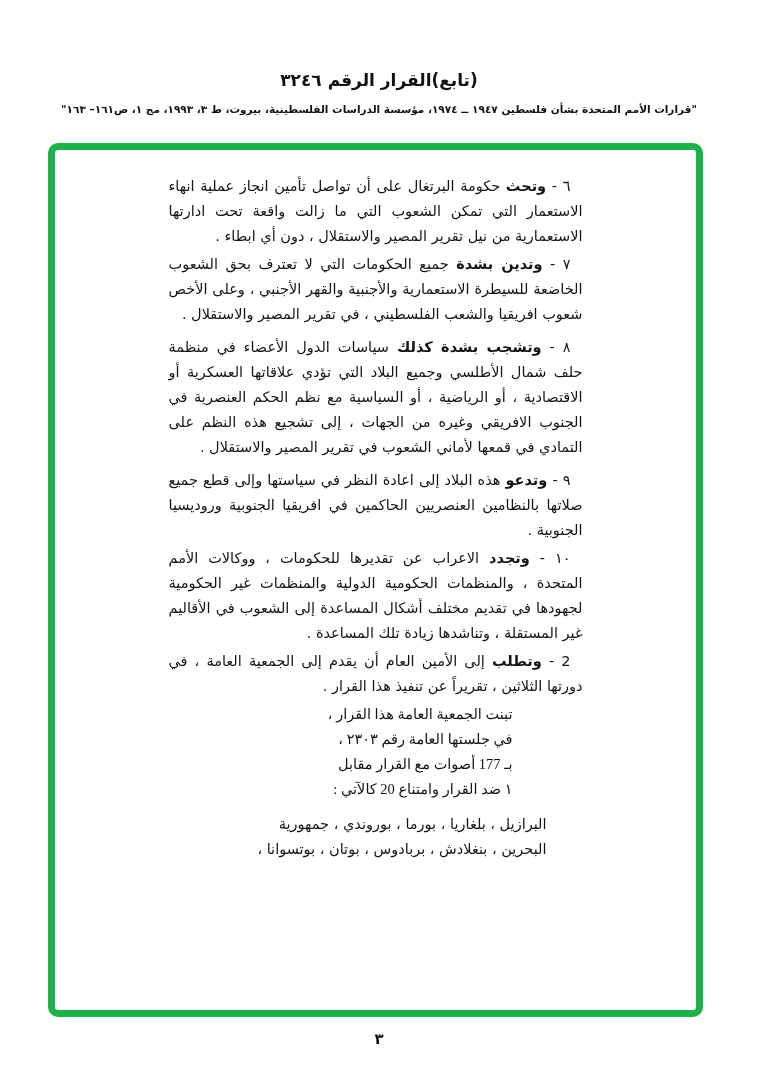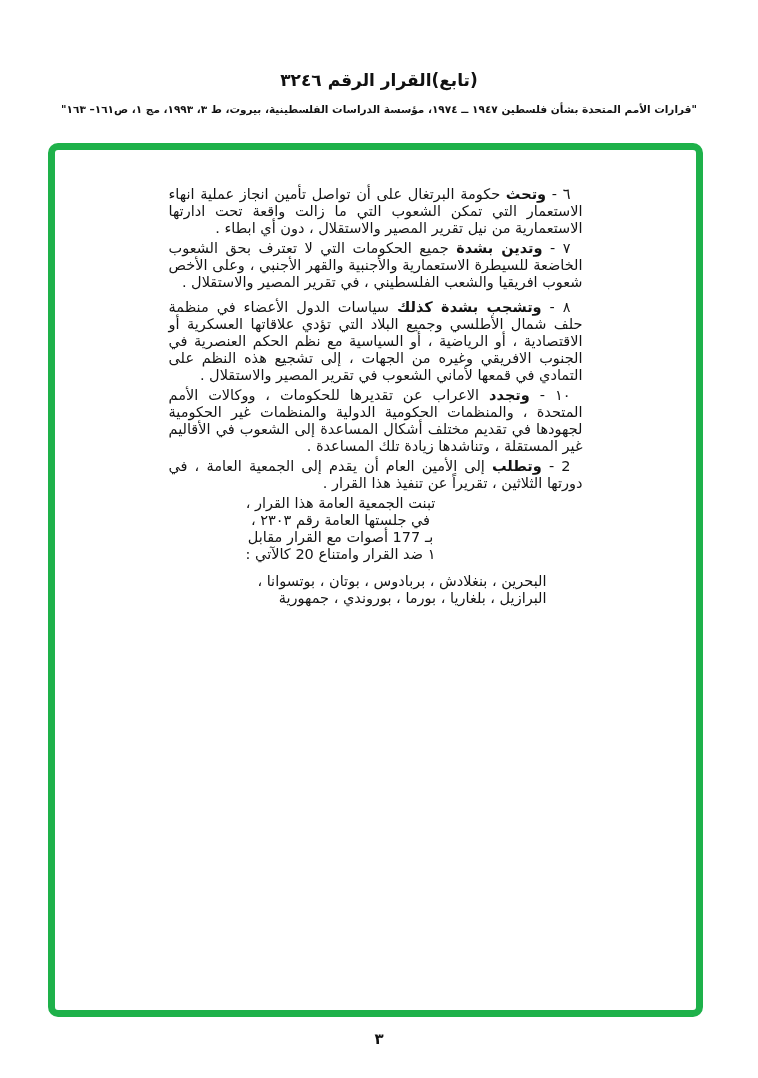--- a/index.html
+++ b/index.html
@@ -39,39 +39,40 @@
     width: 641px; height: 860px;
     border: 7px solid #1EB14A;
     border-radius: 10px;
     overflow: hidden;
     background: #ffffff;
   }
 
   
   .content {
     width: 414px;
-    margin: 36px auto 0 auto;
+    margin: 24px auto 0 auto;
     direction: rtl;
     font-size: 14.5px;
-    line-height: 17px;
+    line-height: 25px;
     text-align: justify;
     color: #141414;
   }
   .para { margin: 0; text-indent: 12px; }
   .para + .para { margin-top: 3px; }
   .para.big-gap { margin-top: 8px; }
   .pnum, .psep { font-weight: 400; }
   .plead { font-weight: 700; }
 
   .adoption { margin-top: 3px; }
   .adoption-line {
     direction: rtl;
-    text-align: center;
+    text-align: right;
     padding-right: 70px;
     text-indent: 0;
+    font-family: Liberation Serif, serif;
   }
 
   .vote { margin-top: 10px; }
   .vote-first { direction: rtl; text-align: right; }
   .vote-colon { display: inline-block; margin: 0 12px; }
   .vote-cont {
     direction: rtl;
     text-align: right;
     padding-right: 36px;
   }
@@ -110,20 +111,26 @@
         <span>جميع الحكومات التي لا تعترف بحق الشعوب الخاضعة للسيطرة الاستعمارية والأجنبية والقهر الأجنبي ، وعلى الأخص شعوب افريقيا والشعب الفلسطيني ، في تقرير المصير والاستقلال .</span>
       </p>
 
       <p class="para big-gap">
         <span class="pnum">٨</span>
         <span class="psep">-</span>
         <b class="plead">وتشجب بشدة كذلك</b>
         <span>سياسات الدول الأعضاء في منظمة حلف شمال الأطلسي وجميع البلاد التي تؤدي علاقاتها العسكرية أو الاقتصادية ، أو الرياضية ، أو السياسية مع نظم الحكم العنصرية في الجنوب الافريقي وغيره من الجهات ، إلى تشجيع هذه النظم على التمادي في قمعها لأماني الشعوب في تقرير المصير والاستقلال .</span>
       </p>
 
+      <p class="para big-gap">
+        <span class="pnum">٩</span>
+        <span class="psep">-</span>
+        <b class="plead">وتدعو</b>
+        <span>هذه البلاد إلى اعادة النظر في سياستها وإلى قطع جميع صلاتها بالنظامين العنصريين الحاكمين في افريقيا الجنوبية وروديسيا الجنوبية .</span>
+      </p>
 
       <p class="para">
         <span class="pnum">١٠</span>
         <span class="psep">-</span>
         <b class="plead">وتجدد</b>
         <span>الاعراب عن تقديرها للحكومات ، ووكالات الأمم المتحدة ، والمنظمات الحكومية الدولية والمنظمات غير الحكومية لجهودها في تقديم مختلف أشكال المساعدة إلى الشعوب في الأقاليم غير المستقلة ، وتناشدها زيادة تلك المساعدة .</span>
       </p>
 
 
       <p class="para">
@@ -134,22 +141,22 @@
       </p>
 
       <div class="adoption">
         <div class="adoption-line">تبنت الجمعية العامة هذا القرار ،</div>
         <div class="adoption-line">في جلستها العامة رقم ٢٣٠٣ ،</div>
         <div class="adoption-line">بـ 177 أصوات مع القرار مقابل</div>
         <div class="adoption-line">١ ضد القرار وامتناع 20 كالآتي :</div>
       </div>
 
       <div class="vote">
+        <div class="vote-cont">البرازيل ، بلغاريا ، بورما ، بوروندي ، جمهورية</div>
         <div class="vote-cont">البحرين ، بنغلادش ، بربادوس ، بوتان ، بوتسوانا ،</div>
-        <div class="vote-cont">البرازيل ، بلغاريا ، بورما ، بوروندي ، جمهورية</div>
       </div>
 
     </div>
   </div>
 
   <div class="page-number">٣</div>
 
 </div>
 
 </body></html>

